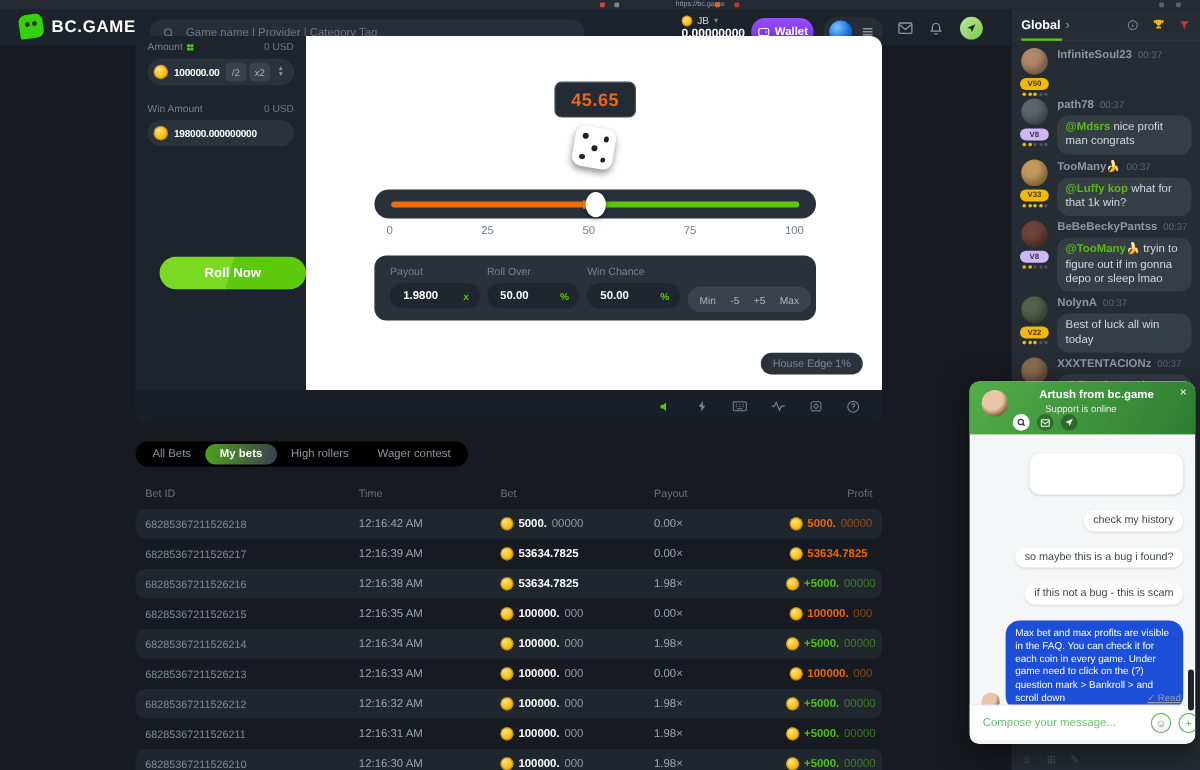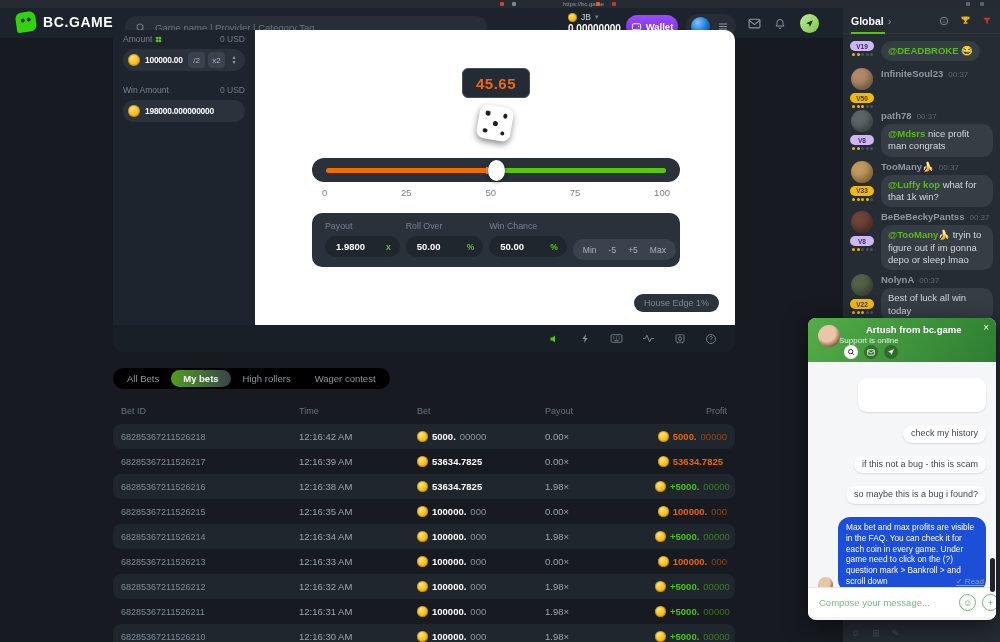--- a/index.html
+++ b/index.html
@@ -119,21 +119,21 @@
      radial-gradient(circle at 45% 45%,#e8b9a2 0 30%,#b98e72 60%,#7d6a55);}
   .cmsg.partial{min-height:24px;}
   .cmsg.partial .badge{top:1px;}
   .cmsg.partial .stars{top:13px;}
   .behind{position:absolute;left:8px;bottom:4px;display:flex;gap:12px;color:#49525a;font-size:9px;}
   
   .widget{position:absolute;left:808px;top:318px;width:188px;height:302px;border-radius:8px;overflow:hidden;background:#f5f6f7;box-shadow:0 6px 24px rgba(0,0,0,.55);z-index:5;}
   .whead{position:relative;height:44px;background:linear-gradient(120deg,#53ad47,#2e7d32);padding:6px 10px 0;box-sizing:border-box;}
   .whead .wavatar{position:absolute;left:10px;top:7px;width:22px;height:22px;border-radius:50%;background:radial-gradient(circle at 40% 35%,#e9c6a8 0 45%,#8a5a3b 75%,#4a2f1d);}
   .whead .wtitle{margin-left:48px;color:#fff;font-size:9.5px;font-weight:bold;}
-  .whead .wsub{color:rgba(255,255,255,.85);font-size:8px;margin-top:1px;padding-left:21px;}
+  .whead .wsub{margin-left:32px;color:rgba(255,255,255,.85);font-size:8px;margin-top:1px;padding-left:21px;}
   .whead .wclose{position:absolute;right:7px;top:4px;color:#fff;font-size:10px;cursor:pointer;}
   .wbtns{position:absolute;left:36px;bottom:3px;display:flex;gap:6px;}
   .wbtn{width:14px;height:14px;border-radius:50%;background:rgba(0,0,0,.28);display:flex;align-items:center;justify-content:center;color:#fff;cursor:pointer;}
   .wbtn.lite{background:#fff;color:#333;}
   .wbody{height:225px;box-sizing:border-box;padding:6px 10px 2px;display:flex;flex-direction:column;gap:3px;overflow:hidden;}
   .srow{display:flex;margin-top:10px;}
   .srow.user{justify-content:flex-end;}
   .srow.image{justify-content:flex-end;}
   .srow.agent{justify-content:flex-start;align-items:flex-end;gap:5px;}
   .ubub{background:#fff;border-radius:12px;padding:3px 8px;font-size:9px;color:#424549;box-shadow:0 1px 2px rgba(0,0,0,.12);max-width:150px;line-height:1.3;}
@@ -251,20 +251,21 @@
           </span>
       </div>
       <div class="lblrow winrow">
         <span class="l">Win Amount</span>
         <span class="usd">0 USD</span>
       </div>
       <div class="field win-field">
         <span class="coin"></span>
         <input type="text" value="198000.000000000" style="">
       </div>
+      <button class="roll">Roll Now</button>
     </div>
 
     <div class="board">
       <div class="result">45.65</div>
       <div class="dice">
           <i></i>
           <i></i>
           <i></i>
           <i></i>
           <i></i>
@@ -527,34 +528,20 @@
           </svg>
       </span>
       <span class="cico ico">
         <svg width="10" height="10" viewBox="0 0 24 24" fill="#c0392b">
             <path d="M3 4h18l-7 8v7l-4-2v-5L3 4z"></path>
           </svg>
       </span>
       <span class="gline"></span>
     </div>
     <div class="msgs">
-        <div class="cmsg partial">
-      
-      <span class="badge purple">V19</span>
-      <span class="stars">
-            <i class="on"></i>
-            <i class="on"></i>
-            <i></i>
-            <i></i>
-            <i></i>
-          </span>
-      
-      <span class="bubble"><span class="mention">@DEADBROKE</span><span> 😂</span></span>
-      
-    </div>
         <div class="cmsg">
       <span class="avatar" style="background-color: rgb(176, 137, 104);"></span>
       <span class="badge gold">V50</span>
       <span class="stars">
             <i class="on"></i>
             <i class="on"></i>
             <i class="on"></i>
             <i></i>
             <i></i>
           </span>
@@ -689,26 +676,26 @@
       <span class="shot" title="bet-history-screenshot"><span class="inner"></span></span>
 
     </div>
         <div class="srow user">
 
       <span class="ubub">check my history</span>
 
     </div>
         <div class="srow user">
 
+      <span class="ubub">so maybe this is a bug i found?</span>
+
+    </div>
+        <div class="srow user">
+
       <span class="ubub">if this not a bug - this is scam</span>
-
-    </div>
-        <div class="srow user">
-
-      <span class="ubub">so maybe this is a bug i found?</span>
 
     </div>
         <div class="srow agent">
 
       <span class="aava"></span>
       <span class="abub">Max bet and max profits are visible in the FAQ. You can check it for each coin in every game. Under game need to click on the (?) question mark &gt; Bankroll &gt; and scroll down</span>
     </div>
         <div class="srow user">
 
       <span class="ubub">i dont care as a player</span>

